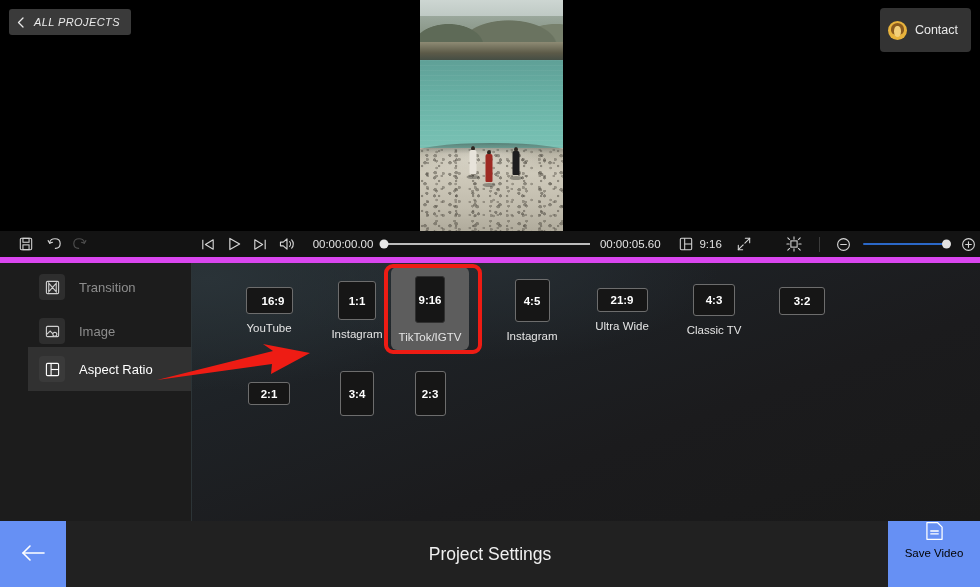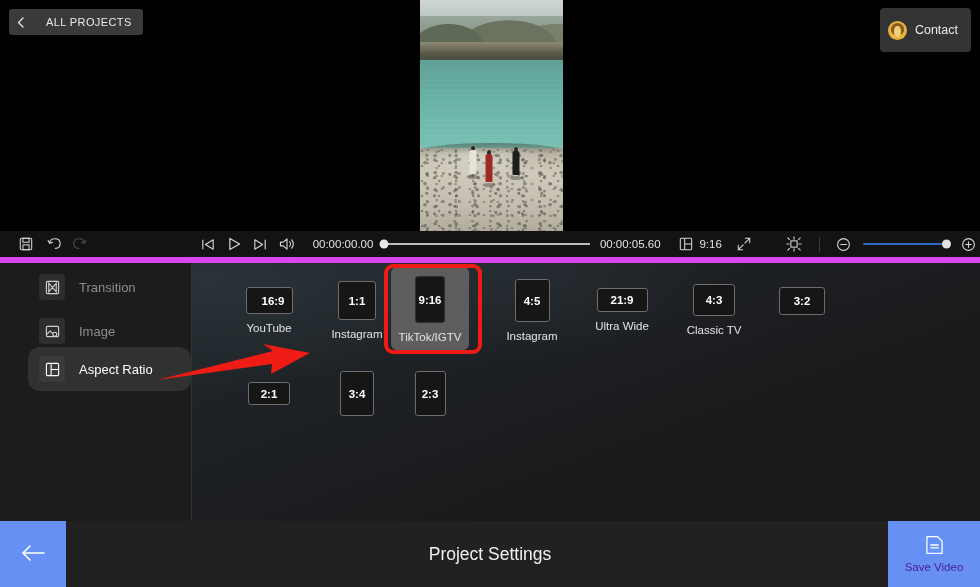--- a/index.html
+++ b/index.html
@@ -79,24 +79,24 @@
     width: 4px; height: 5px; border-radius: 50%; background: #2d2620; }
   .vp-p-body { position: absolute; left: 50%; top: 4px; transform: translateX(-50%);
     width: 7px; height: 24px; border-radius: 2px 2px 1px 1px; }
   .vp-p-shadow { position: absolute; left: 50%; bottom: -3px; transform: translateX(-50%);
     width: 13px; height: 4px; border-radius: 50%; background: rgba(45,45,40,0.38); }
 
   
   .all-projects-btn {
     position: absolute; left: 9px; top: 9px;
     height: 26px; padding: 0 11px 0 8px;
-    display: flex; align-items: center; gap: 22px;
+    display: flex; align-items: center; gap: 10px;
     background: #3a3a3a; border-radius: 3px;
     color: #eaeaea; font-size: 11px; letter-spacing: 0.4px;
-    cursor: pointer; border: none;
+    cursor: pointer; border: none; font-style: italic;
   }
   .all-projects-btn .chev { display: flex; align-items: center; }
 
   
   .contact-btn {
     position: absolute; right: 9px; top: 8px;
     height: 44px; padding: 0 13px 0 8px;
     display: flex; align-items: center; gap: 8px;
     background: #333333; border-radius: 4px;
     color: #eaeaea; font-size: 12.5px;
@@ -168,21 +168,21 @@
     position: absolute; left: 28px; width: 163px; height: 44px;
     display: flex; align-items: center; gap: 14px;
     padding-left: 11px; cursor: pointer;
   }
   .side-item .si-icon {
     width: 26px; height: 26px; border-radius: 4px;
     background: #2e2e2e; color: #cfcfcf;
     display: flex; align-items: center; justify-content: center; flex: none;
   }
   .side-item .si-label { font-size: 13px; color: #8d8d8d; }
-  .side-item.selected { background: #313131; border-radius: 12px; }
+  .side-item.selected { background: #313131; }
   .side-item.selected .si-icon { background: #3a3a3a; color: #ffffff; }
   .side-item.selected .si-label { color: #ffffff; }
 
   .panel-divider {
     position: absolute; left: 191px; top: 0; width: 1px; height: 100%;
     background: #2c3437;
   }
   .content-panel {
     position: absolute; left: 192px; top: 0; right: 0; height: 100%;
     background:
@@ -226,22 +226,22 @@
     cursor: pointer; border: none;
   }
   .bottom-title {
     position: absolute; left: 0; top: 0; width: 980px; height: 66px;
     display: flex; align-items: center; justify-content: center;
     color: #f0f0f0; font-size: 17.5px;
   }
   .save-btn {
     position: absolute; right: 0; top: 0; width: 92px; height: 66px;
     background: #6690f4; display: flex; flex-direction: column;
-    align-items: center; justify-content: center; gap: 3px;
-    cursor: pointer; border: none; color: #4c1d95;
+    align-items: center; gap: 3px;
+    cursor: pointer; border: none; color: #000000;
   }
   .save-btn .sb-label { font-size: 11.5px; }
 </style>
 </head>
 <body>
 
 <div id="app">
 
   <div class="preview-area">
     <div class="video-preview">

